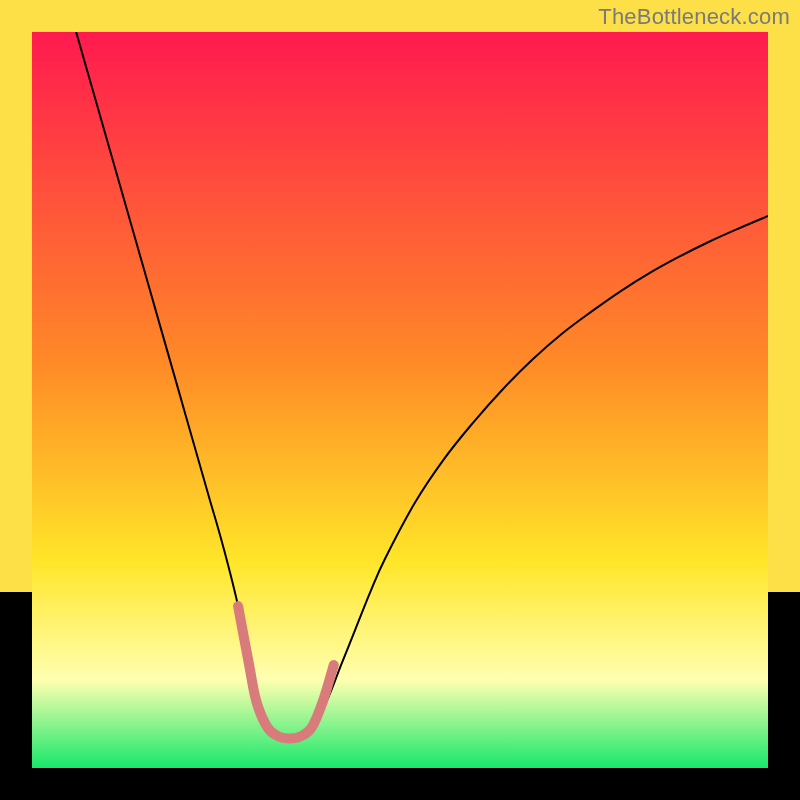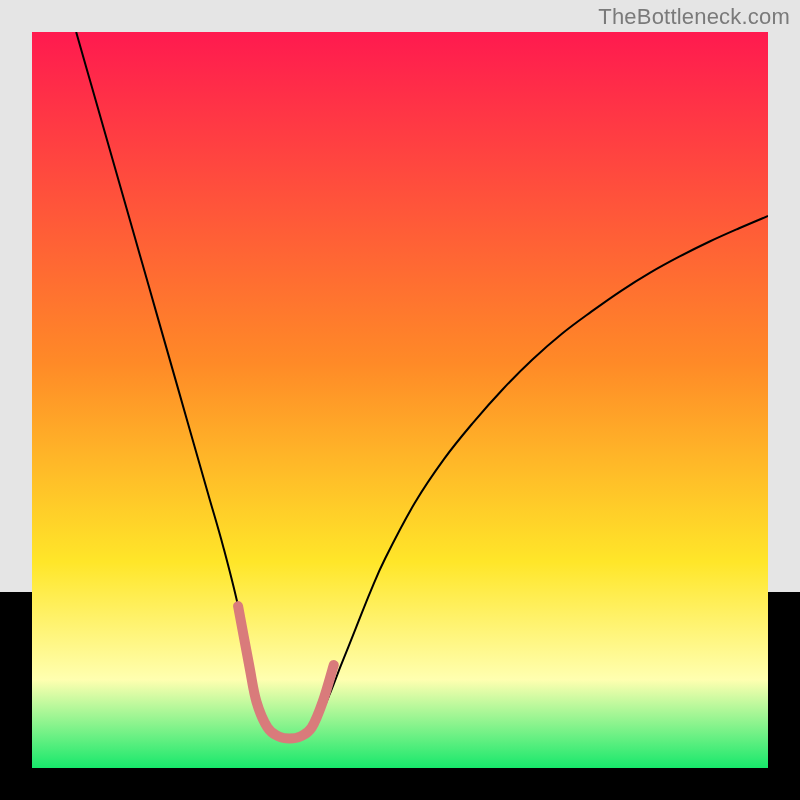--- a/index.html
+++ b/index.html
@@ -10,21 +10,21 @@
     background: #000;
     font-family: Arial, Helvetica, sans-serif;
     overflow: hidden;
   }
   .frame {
     position: absolute;
     left: 0;
     top: 0;
     width: 800px;
     height: 592px;
-    background: #e5e5e5;
+    background: #fde047;
   }
   .watermark {
     position: absolute;
     top: 4px;
     right: 10px;
     color: #7a7a7a;
     font-size: 22px;
     font-weight: 500;
     letter-spacing: 0.2px;
     z-index: 50;

